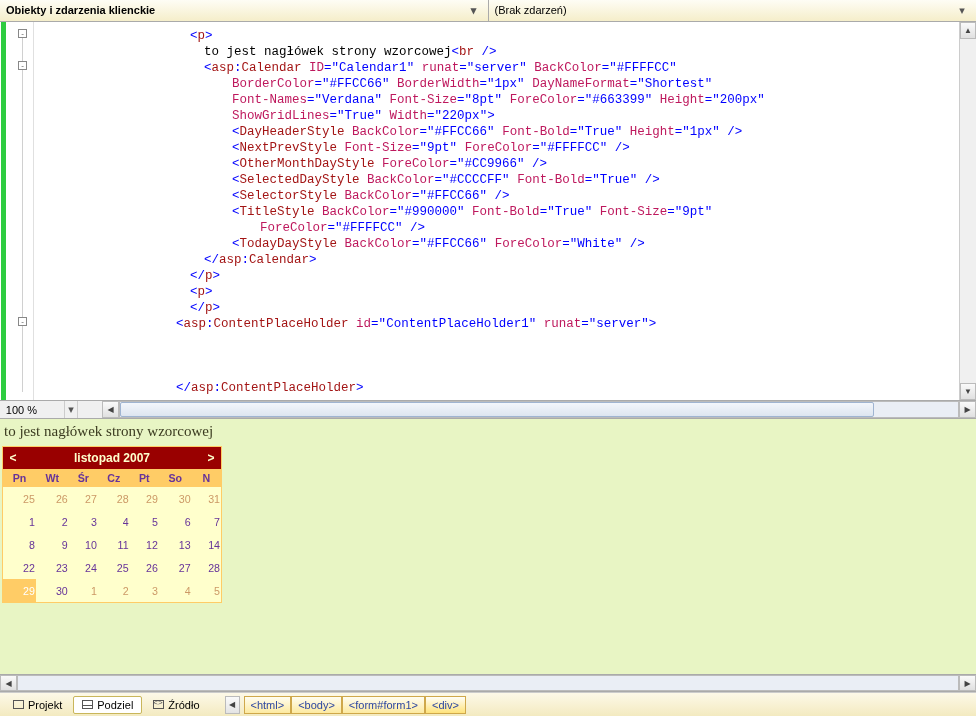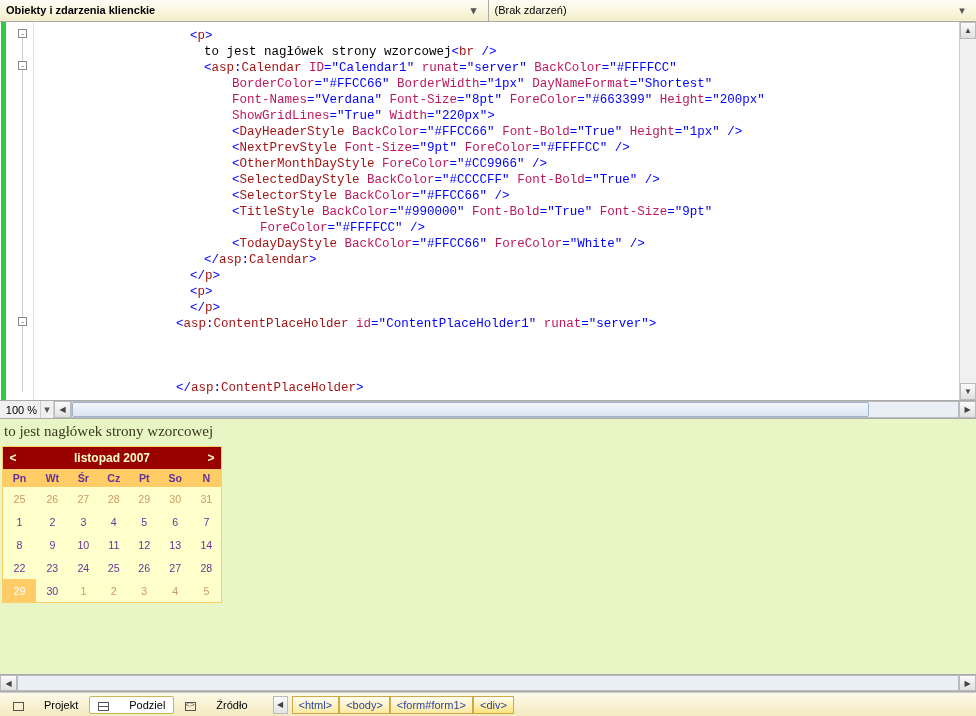--- a/index.html
+++ b/index.html
@@ -20,45 +20,45 @@
   .code-body { flex:1; background:#fff; font-family: Consolas,"Courier New",monospace; font-size:12.5px; line-height:16px; white-space:pre; padding: 6px 0 6px 8px; color:#000; overflow:hidden; position:relative; }
   .code-vscroll { width:17px; background:#f0f0f0; border-left:1px solid #ccc; display:flex; flex-direction:column; }
   .vs-btn { height:17px; background:linear-gradient(#fafafa,#e0e0e0); border:1px solid #bbb; display:flex; align-items:center; justify-content:center; font-size:8px; color:#444; }
   .vs-track { flex:1; background:#f0f0f0; }
   .t-tag    { color:#a31515; }
   .t-attr   { color:#be185d; }
   .t-val    { color:#0000ff; }
   .t-black  { color:#000; }
   .t-punct  { color:#0000ff; }
   
-  .zoom-row { height:18px; display:flex; align-items:stretch; background:#f0f0f0; border-bottom:1px solid #aaa; }
+  .zoom-row { height:18px; display:flex; align-items:stretch; background:#f0f0f0; border-bottom:1px solid #aaa;gap:24px; }
   .zoom-label { width:40px; display:flex; align-items:center; justify-content:flex-end; padding-right:3px; }
   .zoom-dd { width:14px; border-left:1px solid #ccc; border-right:1px solid #ccc; display:flex; align-items:center; justify-content:center; color:#555; }
   .hscroll { flex:1; display:flex; align-items:stretch; }
   .hs-btn { width:17px; background:linear-gradient(#fafafa,#e0e0e0); border:1px solid #bbb; display:flex; align-items:center; justify-content:center; font-size:8px; color:#444; }
   .hs-track { flex:1; background:#eaeef5; border:1px solid #bbb; position:relative; }
   .hs-thumb { position:absolute; left:0; top:0; bottom:0; width:90%; background:linear-gradient(#f3f6fb,#dde5f0); border:1px solid #9fb4d1; border-radius:2px; }
   
   .preview { background:#e8f5c4; flex: 0 0 256px; overflow:auto; padding: 0 0 6px 0; border-bottom: 1px solid #aaa; }
   .preview-header { font-family: "Times New Roman", serif; font-size:15px; color:#3b3b20; padding:4px 4px 6px 4px; text-decoration: underline; text-decoration-color: transparent; }
   .preview-header { text-decoration: none; }
   .cal { width:220px; background:#ffffcc; border:1px solid #ffcc66; font-family:Verdana,sans-serif; font-size:8pt; color:#663399; margin-left:2px; }
   .cal-title { background:#990000; color:#ffffcc; font-weight:bold; font-size:9pt; height:22px; display:flex; align-items:center; }
   .cal-title .nav { width:20px; text-align:center; color:#ffffcc; cursor:default; }
   .cal-title .mid { flex:1; text-align:center; }
   .cal table { width:100%; border-collapse:collapse; }
   .cal th { background:#ffcc66; font-weight:bold; height:18px; font-size:8pt; color:#663399; }
-  .cal td { text-align:center; height:23px; color:#663399; }
+  .cal td { text-align:right; height:23px; color:#663399; }
   .cal td.other { color:#cc9966; }
   .cal td.today { background:#ffcc66; color:#fff; }
   
   .preview-hscroll { height:17px; background:#f0f0f0; display:flex; border-bottom:1px solid #aaa; }
   
   .bottom-bar { height:24px; background:linear-gradient(#fdf9e8,#f3eac0); border-top:1px solid #ccc; display:flex; align-items:center; padding:0 4px; gap:4px; }
-  .view-btn { display:flex; align-items:flex-end; gap:20px; padding:2px 8px; border:1px solid transparent; border-radius:2px; }
+  .view-btn { display:flex; align-items:center; gap:4px; padding:2px 8px; border:1px solid transparent; border-radius:2px; }
   .view-btn.active { background:#fff; border:1px solid #c9b65b; }
   .icon-sq { width:11px; height:9px; border:1px solid #555; display:inline-block; position:relative; }
   .icon-sq.split::after { content:""; position:absolute; left:0; right:0; top:50%; height:1px; background:#555; }
   .icon-sq.src::before { content:"<>"; position:absolute; left:-1px; top:-3px; font-size:8px; color:#555; }
   .bc-scroll-btn { width:15px; height:18px; border:1px solid #bbb; background:linear-gradient(#fafafa,#e4e4e4); display:flex; align-items:center; justify-content:center; font-size:8px; color:#444; }
   .bc-item { padding:1px 6px; border:1px solid #cfa84a; background:linear-gradient(#fffdf0,#fdeaa0); color:#2d47a0; font-size:11px; height:18px; display:flex; align-items:center; }
   .bc-item.current { background:linear-gradient(#fffef7,#ffe37a); }
 </style>
 </head>
 <body>

